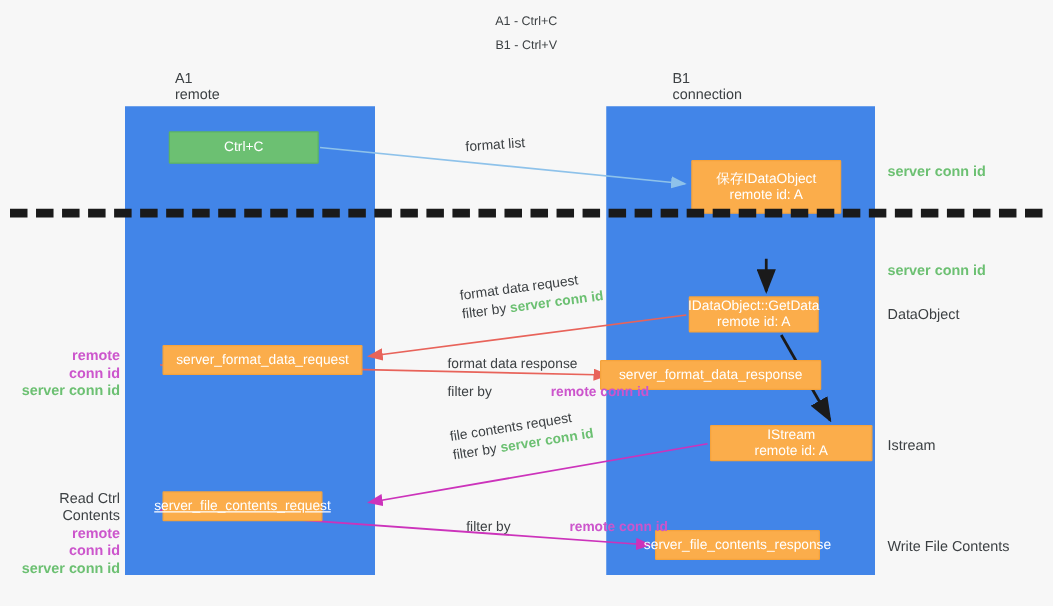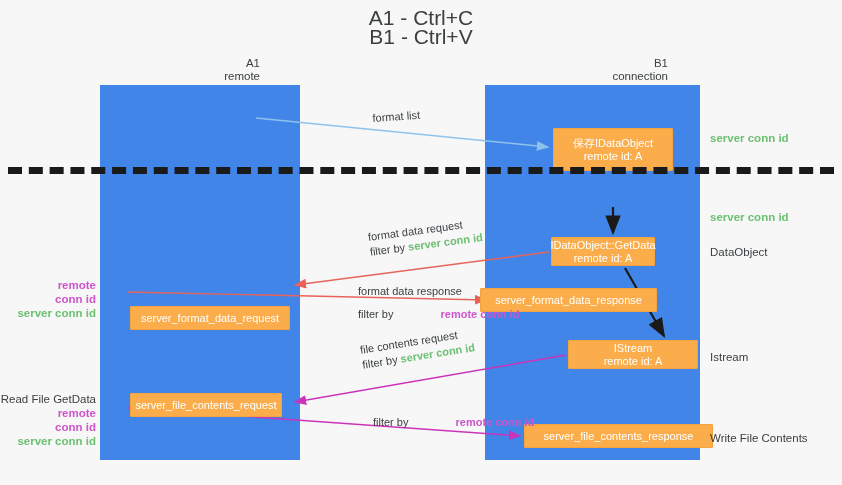--- a/index.html
+++ b/index.html
@@ -6,52 +6,52 @@
   body{
     width:842px;height:485px;position:relative;overflow:hidden;
     font-family:"Liberation Sans","DejaVu Sans",sans-serif;
     color:#3c4043;
   }
   #stage{position:absolute;left:0;top:0;width:842px;height:485px;}
   svg.layer{position:absolute;left:0;top:0;width:842px;height:485px;pointer-events:none;}
 
   .title{
     position:absolute;left:0;top:8px;width:842px;text-align:center;
-    font-size:21px;line-height:19px;color:#3c4043;white-space:pre-line;
+    font-size:10px;line-height:19px;color:#3c4043;white-space:pre-line;
   }
 
   .col{position:absolute;background:#4285e8;}
   .colA{left:100px;top:85px;width:200px;height:375px;}
   .colB{left:485px;top:85px;width:215px;height:375px;}
 
   .colhead{
-    position:absolute;text-align:right;font-size:11.5px;line-height:13px;
+    position:absolute;text-align:left;font-size:11.5px;line-height:13px;
     color:#3c4043;white-space:pre-line;
   }
   .colheadA{left:140px;top:57px;width:120px;}
   .colheadB{left:538px;top:57px;width:130px;}
 
   .node{
     position:absolute;box-sizing:border-box;
     display:flex;align-items:center;justify-content:center;
     text-align:center;color:#ffffff;font-size:11px;line-height:13px;
     white-space:pre-line;border-radius:1px;
   }
   .green{background:#6cc072;border:1px solid #5cb462;}
   .orange{background:#fbad4b;border:1px solid #f5a33c;}
 
   .n-ctrlc{left:135px;top:105px;width:120px;height:26px;}
   .n-idataobject{left:553px;top:128px;width:120px;height:43px;}
   .n-ctrlv{left:553px;top:180px;width:120px;height:26px;}
   .n-getdata{left:551px;top:237px;width:104px;height:29px;}
-  .n-sfdreq{left:130px;top:276px;width:160px;height:24px;margin-top:30px;}
+  .n-sfdreq{left:130px;top:276px;width:160px;height:24px;}
   .n-sfdres{left:480px;top:288px;width:177px;height:24px;}
   .n-istream{left:568px;top:340px;width:130px;height:29px;}
-  .n-sfcreq{left:130px;top:393px;width:152px;height:24px;}
-  .n-sfcres{left:524px;top:424px;width:189px;height:24px;}
+  .n-sfcreq{left:130px;top:393px;width:128px;height:24px;text-decoration:underline;}
+  .n-sfcres{left:524px;top:424px;width:132px;height:24px;}
 
   .rlabel{position:absolute;font-size:11.5px;line-height:14px;color:#3c4043;}
   .greenlbl{color:#6cc072;font-weight:bold;}
   .magentalbl{color:#cc55cc;font-weight:bold;margin-left:44px;}
 
   .r-conn1{left:710px;top:131px;}
   .r-conn2{left:710px;top:210px;}
   .r-dataobject{left:710px;top:245px;}
   .r-istream{left:710px;top:350px;}
   .r-writefile{left:710px;top:431px;}
@@ -119,20 +119,21 @@
 
     <line x1="549" y1="252" x2="295" y2="285" stroke="#e8635a" stroke-width="1.4" marker-end="url(#ah-red)"></line>
 
     <line x1="128" y1="292" x2="486" y2="300" stroke="#e8635a" stroke-width="1.4" marker-end="url(#ah-red)"></line>
 
     <line x1="566" y1="355" x2="295" y2="402" stroke="#cc33bb" stroke-width="1.4" marker-end="url(#ah-mag)"></line>
 
     <line x1="128" y1="408" x2="520" y2="436" stroke="#cc33bb" stroke-width="1.4" marker-end="url(#ah-mag)"></line>
   </svg>
 
+  <div class="node green n-ctrlc">Ctrl+C</div>
   <div class="node orange n-idataobject">保存IDataObject
 remote id: A</div>
   <div class="node orange n-getdata">IDataObject::GetData
 remote id: A</div>
   <div class="node orange n-sfdreq">server_format_data_request</div>
   <div class="node orange n-sfdres">server_format_data_response</div>
   <div class="node orange n-istream">IStream
 remote id: A</div>
   <div class="node orange n-sfcreq">server_file_contents_request</div>
   <div class="node orange n-sfcres">server_file_contents_response</div>
@@ -144,21 +145,21 @@
   <div class="rlabel r-dataobject">DataObject</div>
   <div class="rlabel r-istream">Istream</div>
   <div class="rlabel r-writefile">Write File Contents</div>
 
   <div class="lblock l-conn">
     <div class="magentalbl">remote conn id</div>
     <div class="greenlbl">server conn id</div>
   </div>
 
   <div class="lblock l-read">
-    <div class="plain">Read File GetData</div>
+    <div class="plain">Read Ctrl Contents</div>
     <div class="magentalbl">remote conn id</div>
     <div class="greenlbl">server conn id</div>
   </div>
 
   <div class="edge-lbl e-formatlist">format list</div>
 
   <div class="edge-lbl e-fdreq rot-a">
     <div>format data request</div>
     <div><span>filter by </span><span class="greenlbl">server conn id</span></div>
   </div>

